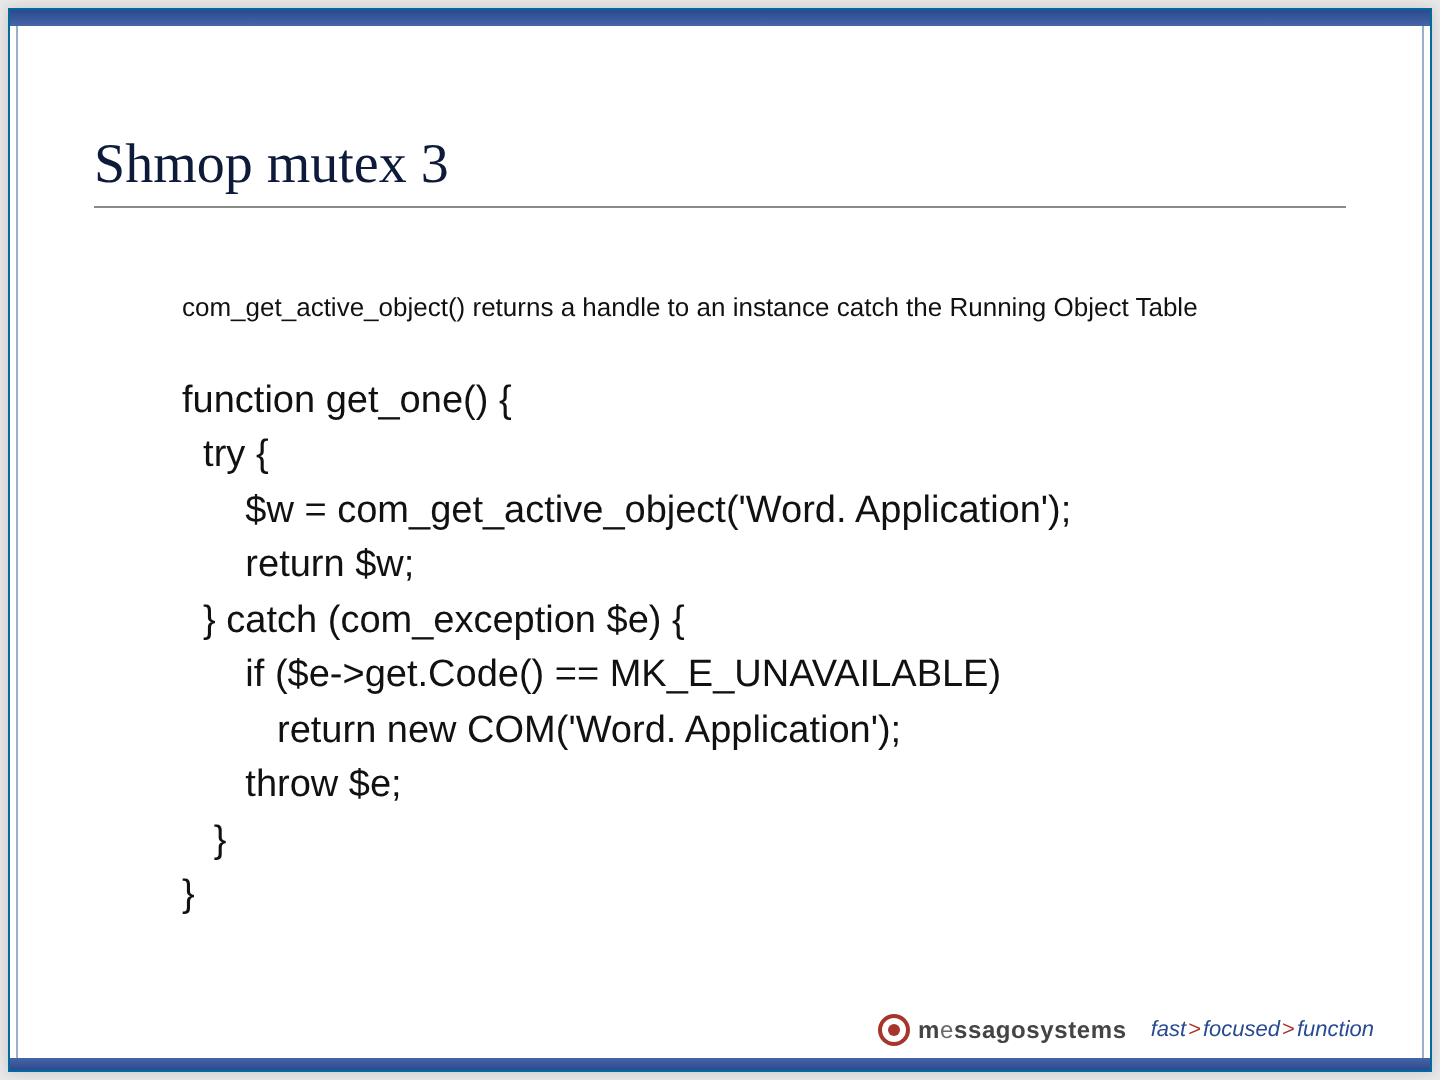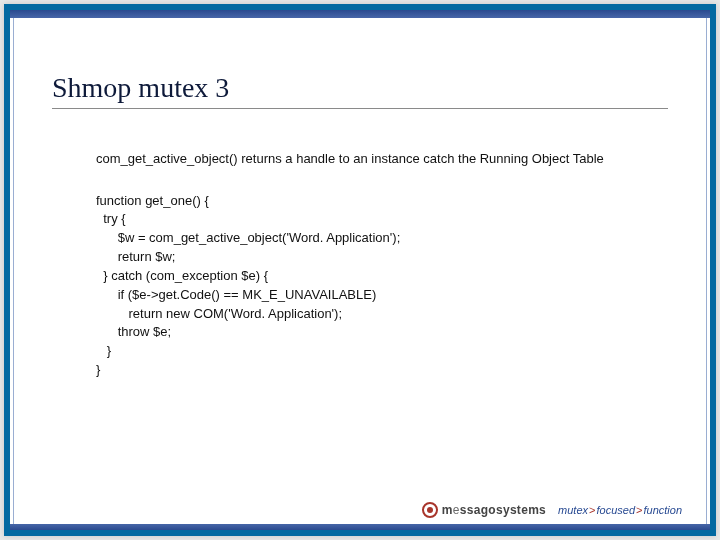--- a/index.html
+++ b/index.html
@@ -10,21 +10,21 @@
     font-family: Arial, Helvetica, sans-serif;
     background: #e8e8e8;
   }
   .slide {
     position: absolute;
     top: 4px;
     left: 4px;
     width: 712px;
     height: 532px;
     background: #ffffff;
-    border: 6px solid #0369a1;
+    border: 1px solid #0369a1;
     box-shadow: 0 0 6px rgba(0,0,0,0.15);
   }
   .topband {
     position: absolute;
     top: 0;
     left: 0;
     right: 0;
     height: 8px;
     background: linear-gradient(#2b4a8f, #4766a8);
   }
@@ -66,21 +66,21 @@
     top: 140px;
     left: 86px;
     right: 60px;
     color: #111;
     font-size: 13px;
     line-height: 1.35;
   }
   .desc { margin-bottom: 24px; }
   .code {
     font-family: Arial, Helvetica, sans-serif;
-    font-size: 13px;
+    font-size: 19px;
     white-space: pre;
     line-height: 1.45;
   }
 
   .footer {
     position: absolute;
     bottom: 12px;
     right: 28px;
     display: flex;
     align-items: center;
@@ -143,18 +143,18 @@
    }
 }</div>
   </div>
 
   <div class="footer">
     <div class="logo">
       <span class="logo-mark"></span>
       <span class="logo-text"><b>m</b><span>e</span><b>ssagosystems</b></span>
     </div>
     <span class="tagline">
-      <span>mutex</span><span class="tag-sep">&gt;</span><span>focused</span><span class="tag-sep">&gt;</span><span>function</span>
+      <span>fast</span><span class="tag-sep">&gt;</span><span>focused</span><span class="tag-sep">&gt;</span><span>function</span>
     </span>
   </div>
 
   <div class="bottomband"></div>
 </div>
 
 </body></html>

